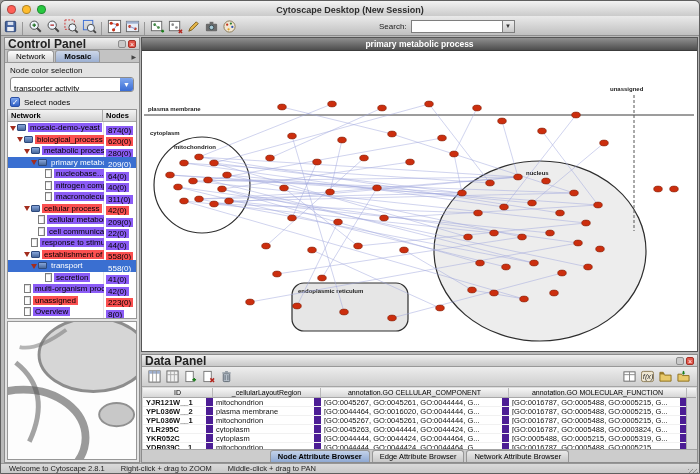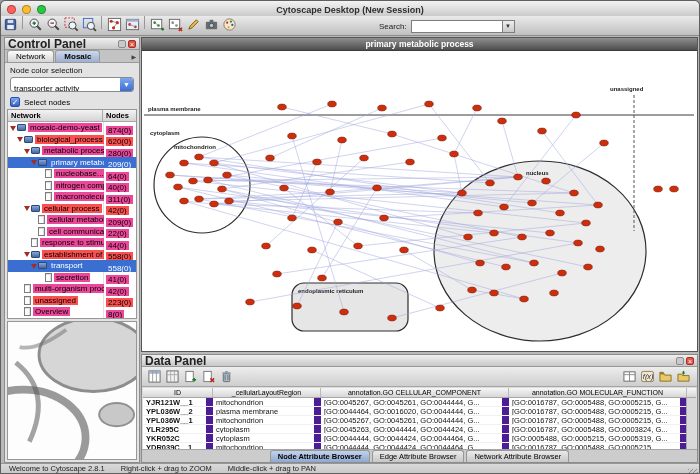--- a/index.html
+++ b/index.html
@@ -4,21 +4,21 @@
 <style>
 *{margin:0;padding:0;box-sizing:border-box;font-family:"Liberation Sans",sans-serif;}
 html,body{background:#9a9a9a;}
 #window{position:relative;width:700px;height:474px;background:#b9b9b9;overflow:hidden;border:1px solid #5f5f5f;border-radius:5px 5px 0 0;}
 
 .titlebar{position:absolute;left:0;top:0;width:100%;height:18px;background:linear-gradient(#f3f3f3,#c5c5c5);border-bottom:1px solid #8a8a8a;border-radius:5px 5px 0 0;display:flex;align-items:center;}
 .tl{width:9px;height:9px;border-radius:50%;margin-left:6px;border:1px solid rgba(0,0,0,.3);flex:none;}
 .tl.red{background:#ff5f57}.tl.yellow{background:#febc2e}.tl.green{background:#28c840}
 .win-title{position:absolute;left:0;width:100%;text-align:center;font-size:9px;font-weight:bold;color:#2e2e2e;pointer-events:none;}
 
-.toolbar{position:absolute;left:0;top:15px;width:100%;height:20px;background:linear-gradient(#eaeaea,#c0c0c0);border-bottom:1px solid #8d8d8d;display:flex;align-items:flex-start;}
+.toolbar{position:absolute;left:0;top:15px;width:100%;height:20px;background:linear-gradient(#eaeaea,#c0c0c0);border-bottom:1px solid #8d8d8d;display:flex;align-items:flex-end;}
 .tbtn{width:18px;height:17px;display:flex;align-items:center;justify-content:center;flex:none;}
 .tbtn svg{width:15px;height:15px;display:block;}
 .tsep{width:1px;height:13px;background:#979797;margin:0 3px;flex:none;}
 .search-group{position:absolute;left:378px;top:3px;display:flex;align-items:center;height:14px;}
 .search-label{font-size:8px;color:#1c1c1c;margin-right:4px;}
 .search-input{width:92px;height:13px;font-size:8px;border:1px solid #7e7e7e;background:#fff;padding:0 2px;}
 .search-dd{width:12px;height:13px;background:linear-gradient(#efefef,#c8c8c8);border:1px solid #7e7e7e;border-left:none;font-size:6px;display:flex;align-items:center;justify-content:center;color:#333;}
 
 .panel-header{height:12px;background:linear-gradient(#f0f0f0,#c8c8c8);border-bottom:1px solid #989898;display:flex;align-items:center;padding:0 3px;}
 .panel-title{font-size:12px;font-weight:bold;color:#222;flex:1;white-space:nowrap;overflow:hidden;}
@@ -49,21 +49,21 @@
 .left-cell{width:96px;flex:none;display:flex;align-items:center;overflow:hidden;height:100%;}
 .count-cell{flex:1;padding-left:2px;overflow:hidden;white-space:nowrap;}
 .indent{flex:none;height:1px;}
 .expander{width:8px;height:8px;flex:none;position:relative;}
 .expander.open::after{content:'';position:absolute;left:1px;top:2px;border-left:3.5px solid transparent;border-right:3.5px solid transparent;border-top:5px solid #a32d1e;}
 .node-icon{flex:none;margin-right:2px;}
 .node-icon.folder{width:9px;height:7px;background:linear-gradient(#86a5da,#49699c);border:1px solid #2e4a7d;border-radius:1px;}
 .node-icon.leaf{width:7px;height:9px;background:#fdfdfd;border:1px solid #7c7c7c;box-shadow:inset -1px 1px 0 #ddd;}
 .tree-label{font-size:8px;white-space:nowrap;padding:0 2px;color:#000;}
 .tree-count{font-size:8px;padding:0 2px;white-space:nowrap;color:#000;}
-.state-green .tree-label,.state-green .tree-count{background:#ec4899;}
+.state-green .tree-label,.state-green .tree-count{background:#8b5cf6;}
 .state-red .tree-label,.state-red .tree-count{background:#fb5050;}
 .state-selected{background:#3a6fd1;}
 .state-selected .tree-label,.state-selected .tree-count{color:#fff;}
 .birdseye{position:absolute;top:258px;left:2px;right:2px;bottom:2px;background:#fbfbfb;border:1px solid #979797;overflow:hidden;}
 .birdseye svg{width:100%;height:100%;display:block;}
 
 .network-frame{position:absolute;left:140px;top:36px;width:557px;height:315px;border:1px solid #555;background:#fff;}
 .nf-title{height:13px;background:linear-gradient(#8f8f8f,#4d4d4d);color:#fff;font-size:8.5px;font-weight:bold;display:flex;align-items:center;justify-content:center;border-bottom:1px solid #3c3c3c;}
 .nf-canvas{display:block;width:555px;height:300px;background:#fff;}
 .nf-canvas text{font-family:"Liberation Sans",sans-serif;}

